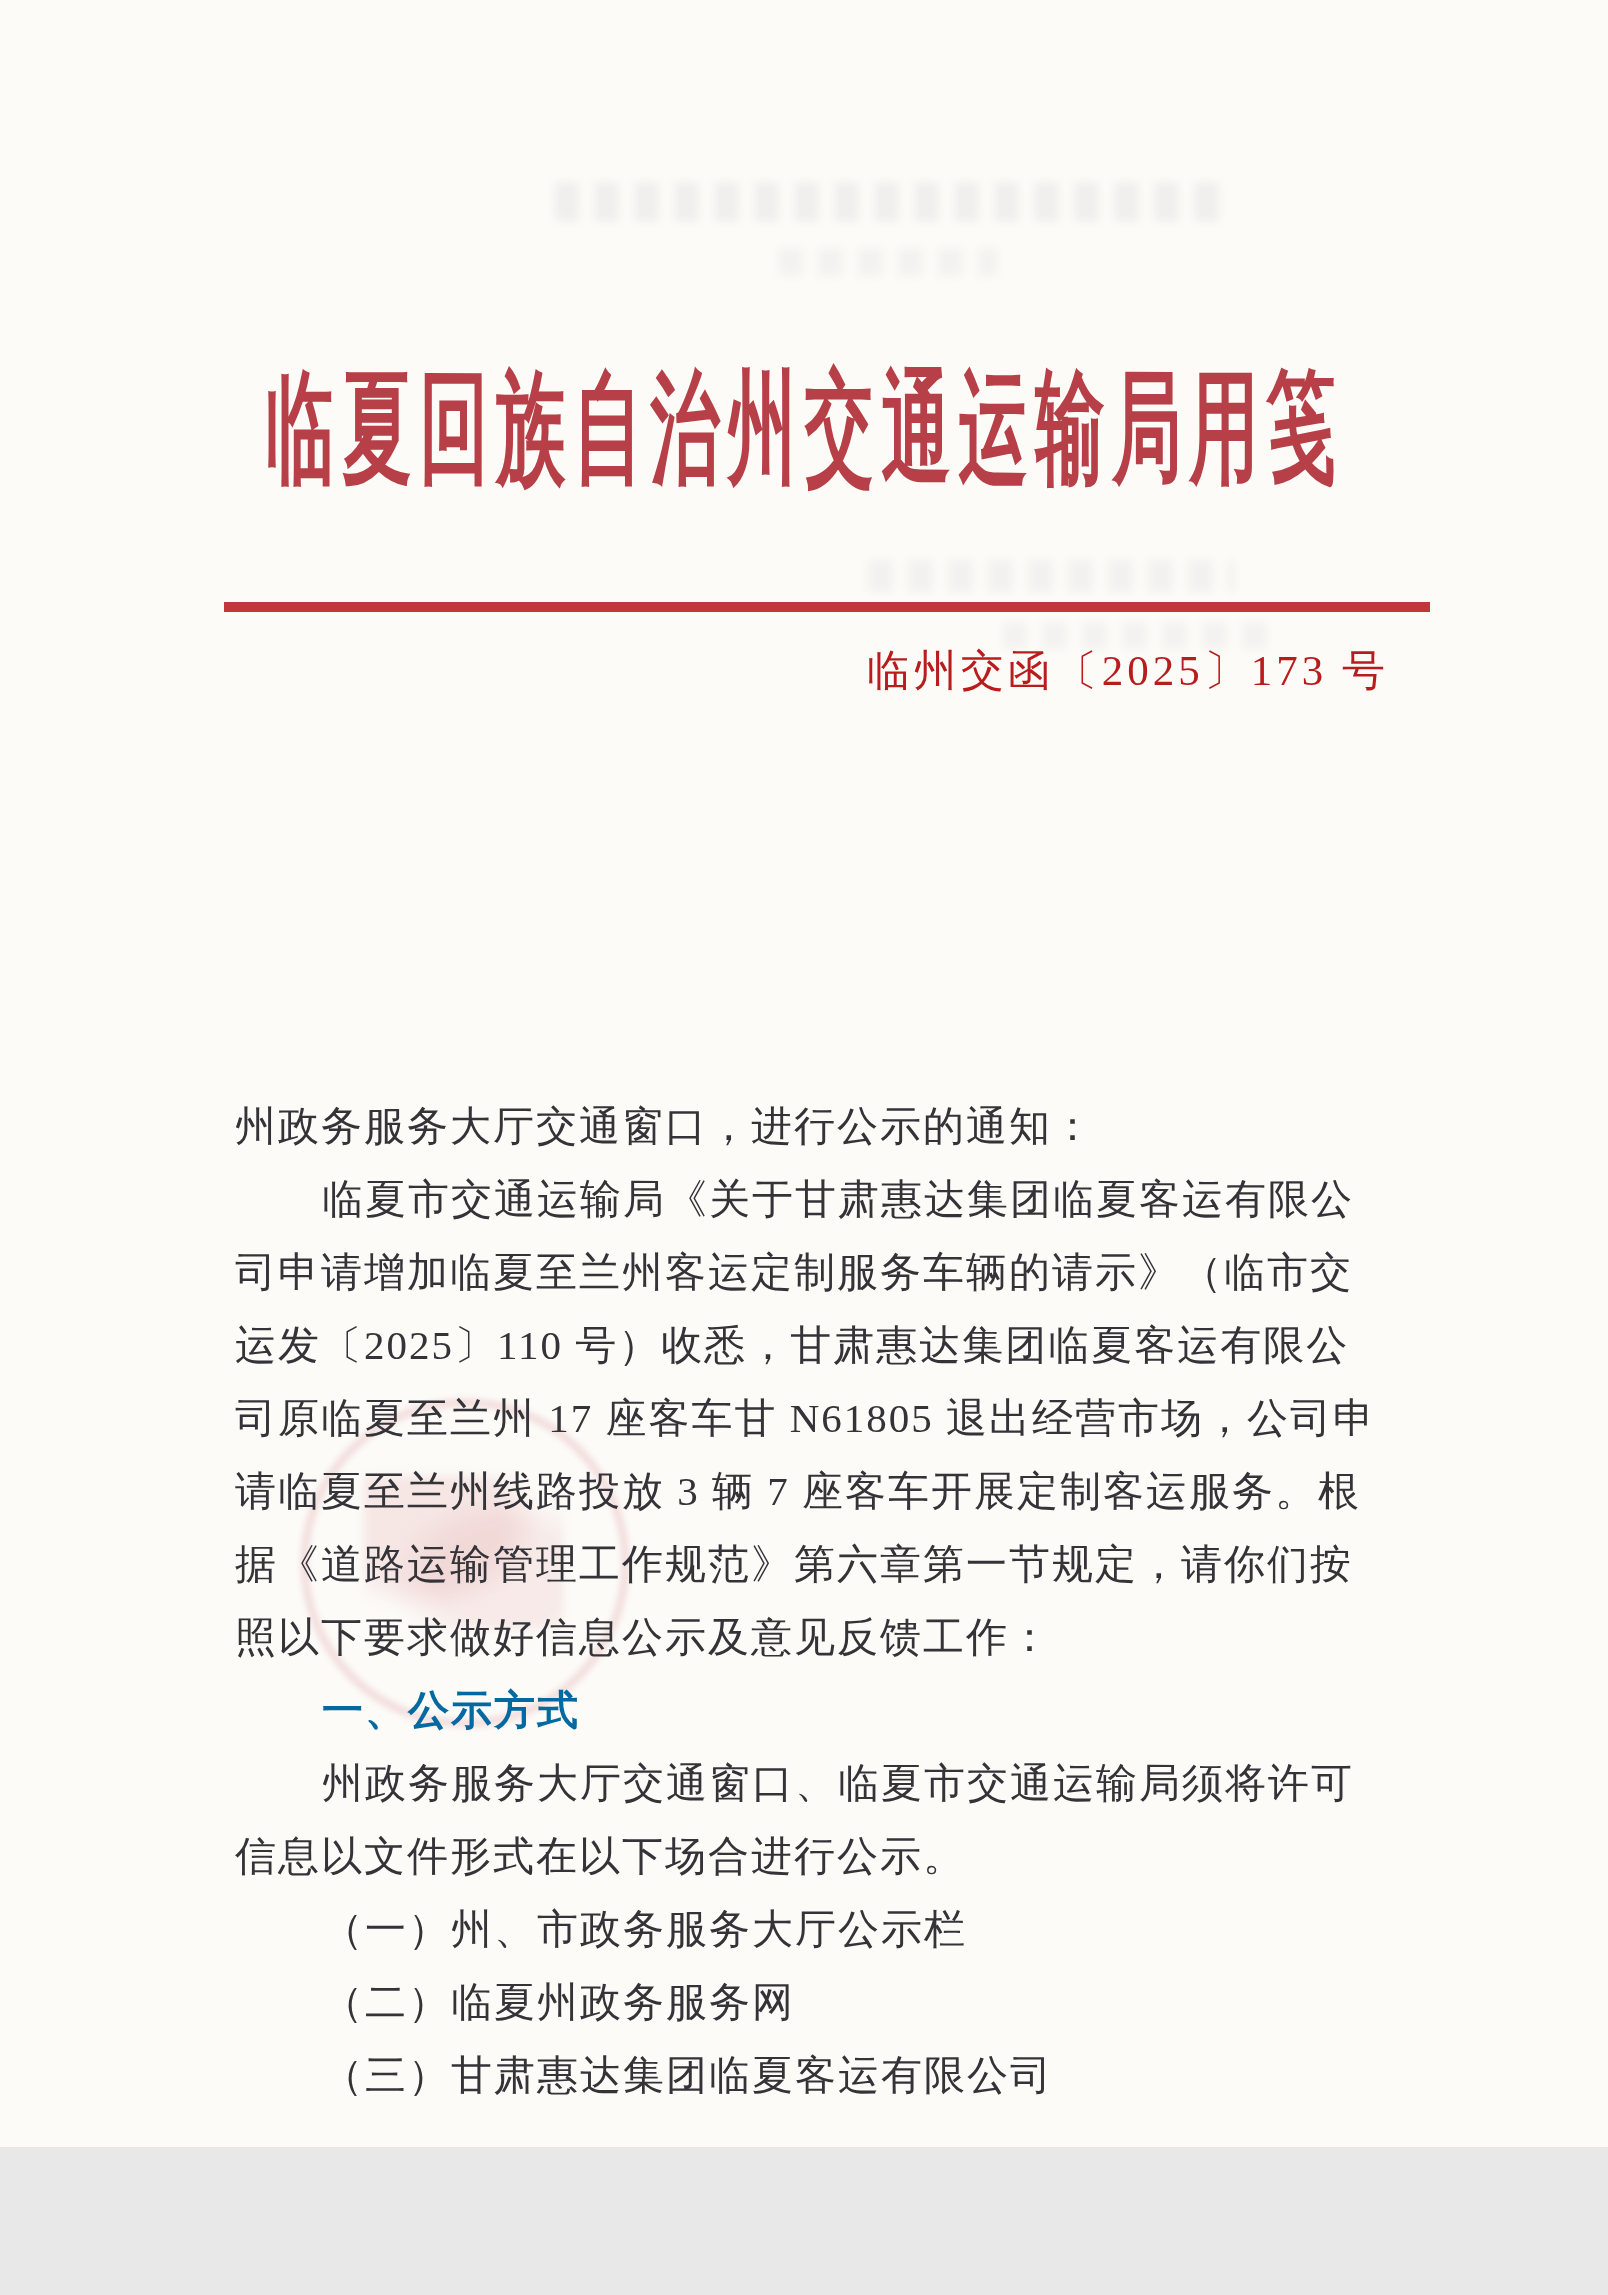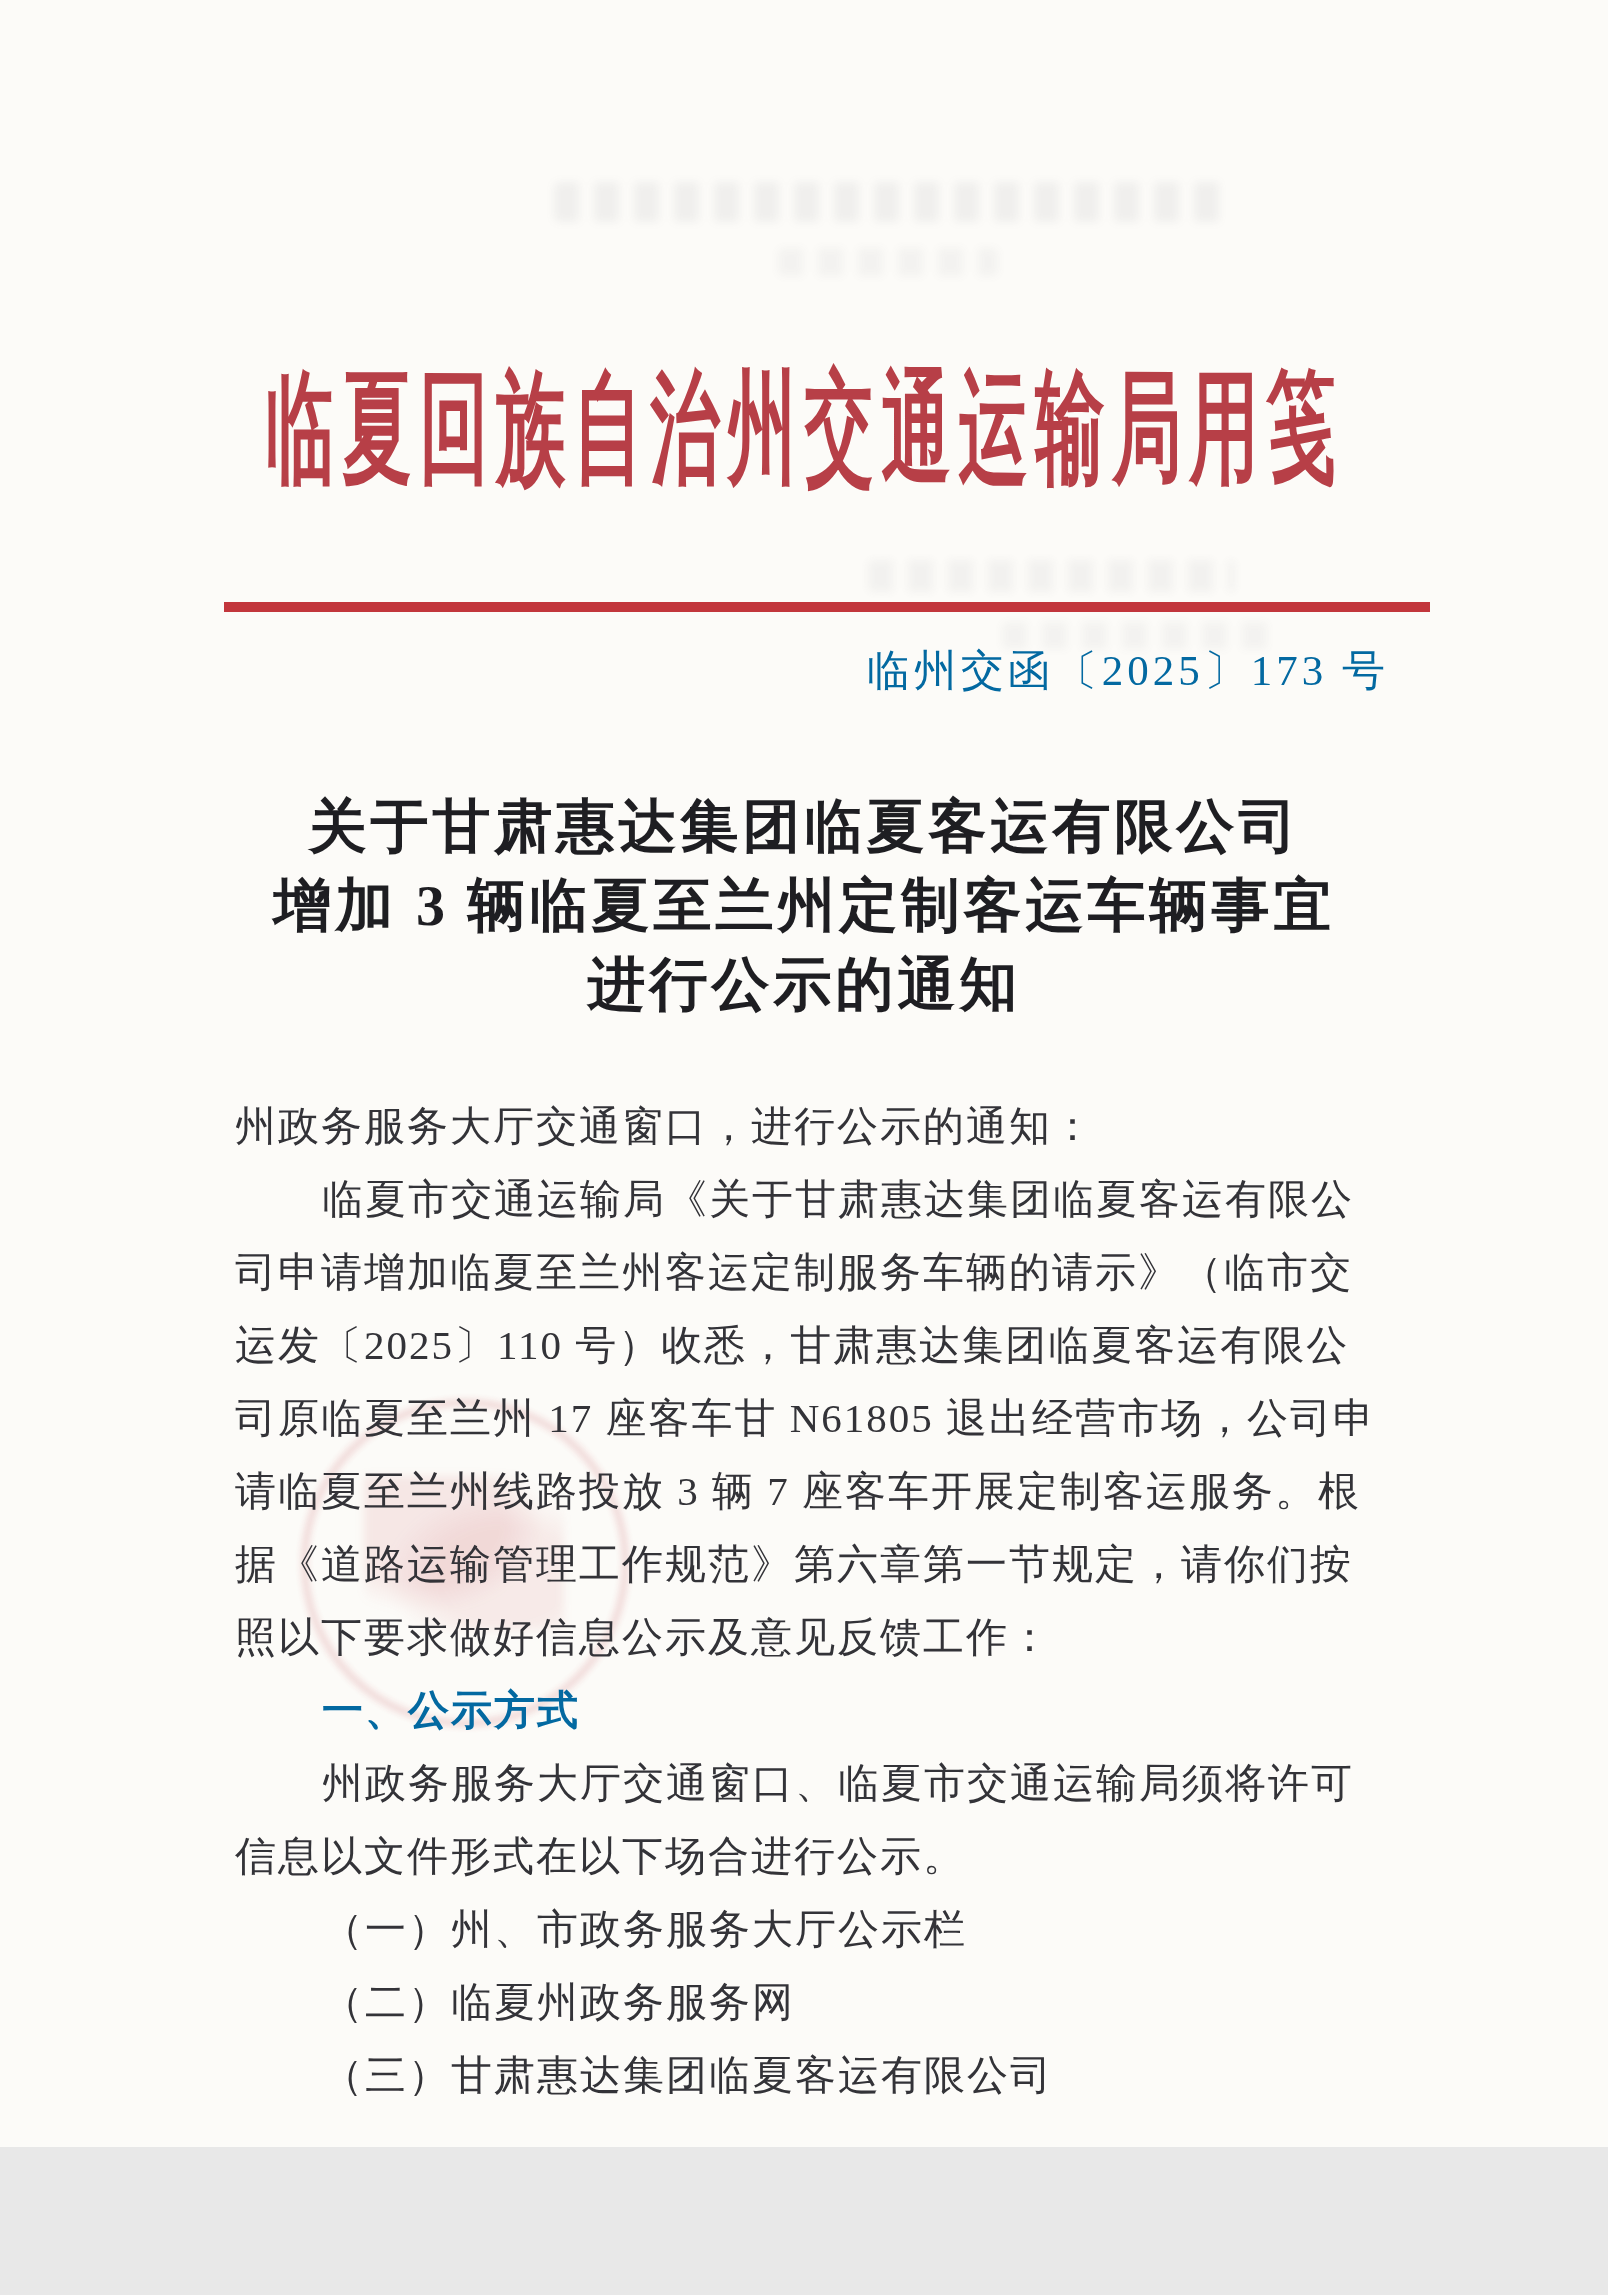--- a/index.html
+++ b/index.html
@@ -42,21 +42,21 @@
     background: #c2363c;
   }
 
   
   .doc-number {
     position: absolute;
     top: 642px;
     right: 220px;
     font-size: 43px;
     letter-spacing: 4px;
-    color: #0369a1;
+    color: #b91c1c;
     white-space: nowrap;
   }
 
   
   .doc-title {
     position: absolute;
     top: 787px;
     left: 0;
     width: 100%;
     text-align: center;
@@ -144,25 +144,20 @@
   <div class="ghost-smudge smudge-4"></div>
   <div class="seal-bleed"></div>
   <div class="seal-bleed-inner"></div>
 
   <div class="letterhead-title">临夏回族自治州交通运输局用笺</div>
 
   <div class="red-rule"></div>
 
   <div class="doc-number">临州交函〔2025〕173 号</div>
 
-  <div class="doc-title">
-    <div class="title-line">关于甘肃惠达集团临夏客运有限公司</div>
-    <div class="title-line">增加 3 辆临夏至兰州定制客运车辆事宜</div>
-    <div class="title-line">进行公示的通知</div>
-  </div>
 
   <div class="doc-body">
       <div class="body-line">州政务服务大厅交通窗口，进行公示的通知：</div>
       <div class="body-line indent">临夏市交通运输局《关于甘肃惠达集团临夏客运有限公</div>
       <div class="body-line">司申请增加临夏至兰州客运定制服务车辆的请示》（临市交</div>
       <div class="body-line">运发〔2025〕110 号）收悉，甘肃惠达集团临夏客运有限公</div>
       <div class="body-line">司原临夏至兰州 17 座客车甘 N61805 退出经营市场，公司申</div>
       <div class="body-line">请临夏至兰州线路投放 3 辆 7 座客车开展定制客运服务。根</div>
       <div class="body-line">据《道路运输管理工作规范》第六章第一节规定，请你们按</div>
       <div class="body-line">照以下要求做好信息公示及意见反馈工作：</div>

